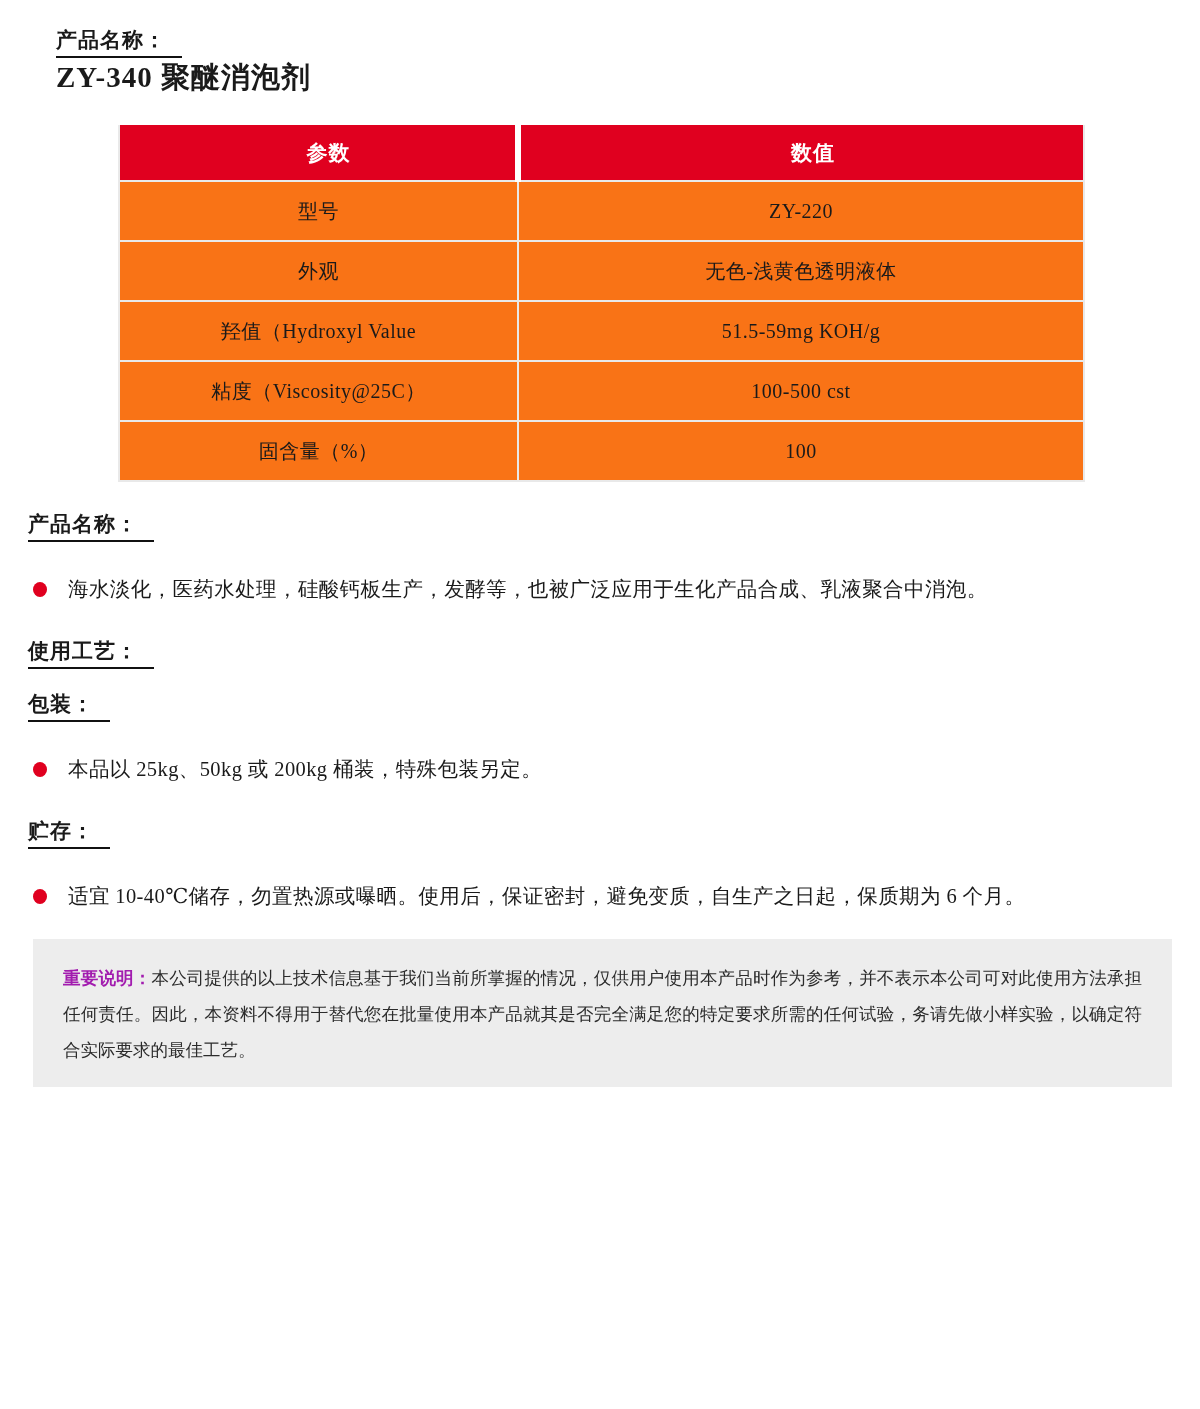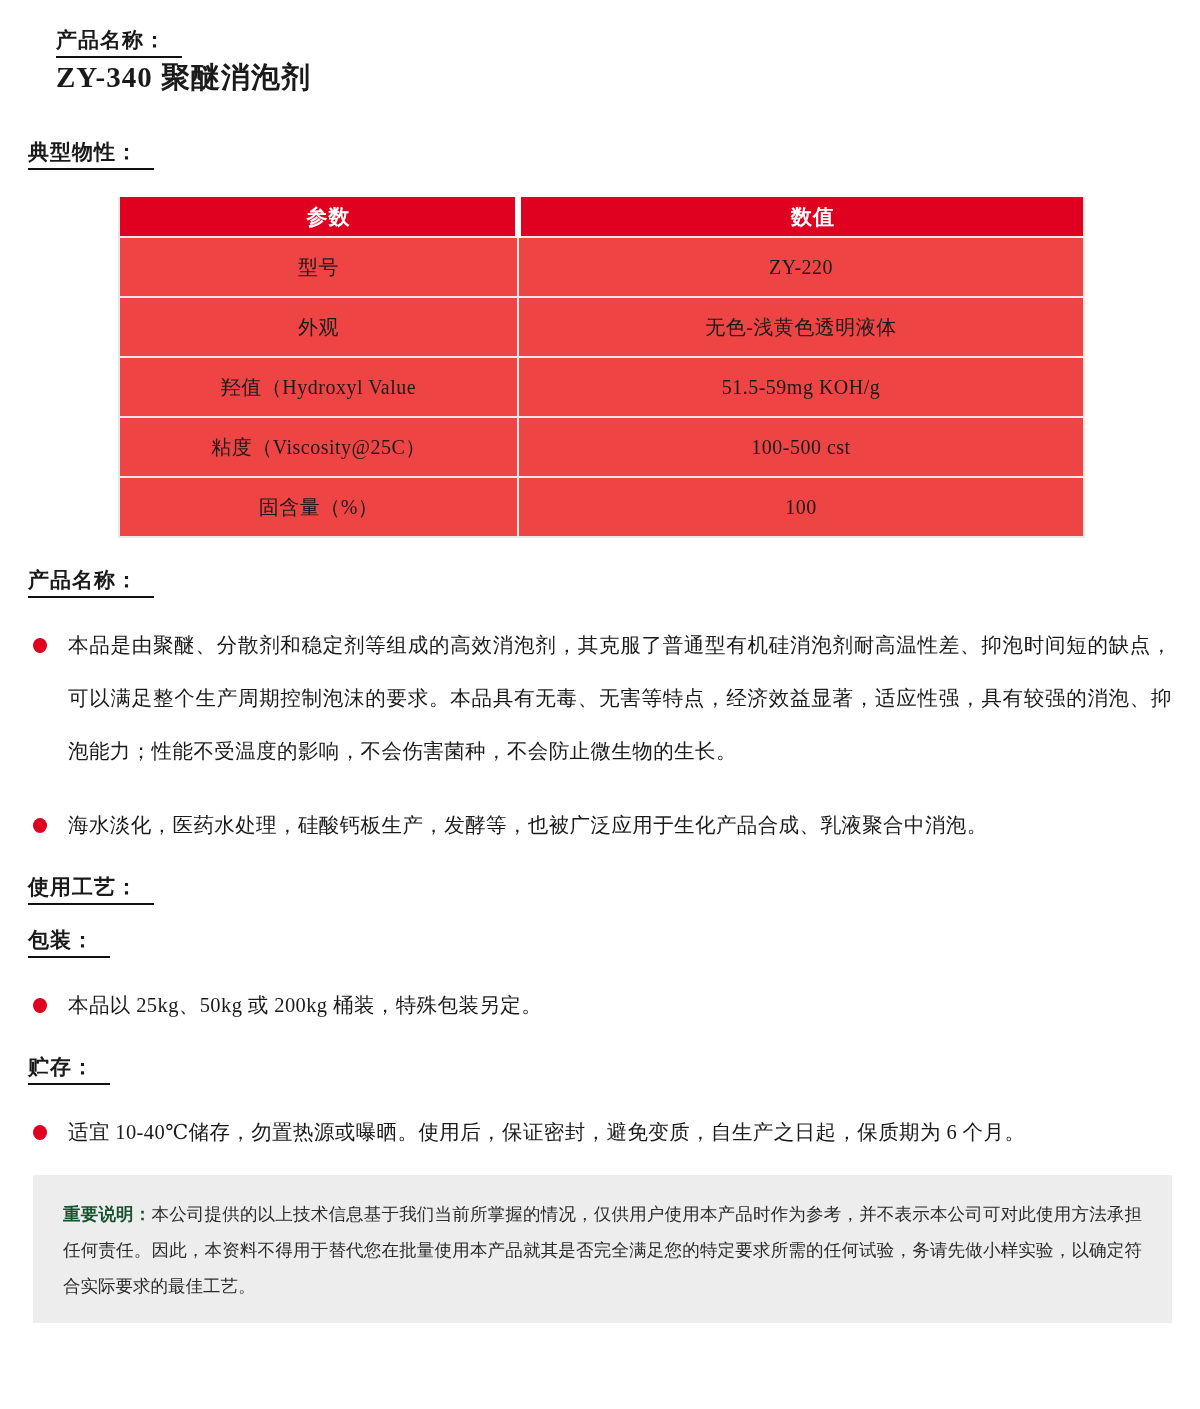--- a/index.html
+++ b/index.html
@@ -44,29 +44,29 @@
     width: 965px;
     border-collapse: collapse;
     table-layout: fixed;
   }
   table.props col.c1 { width: 399px; }
   table.props col.c2 { width: 566px; }
   table.props th {
     background: #e0001f;
     color: #ffffff;
     font-size: 21px; font-weight: bold;
-    height: 40px; text-align: center;
+    height: 56px; text-align: center;
     letter-spacing: 1px;
     padding-left: 22px;
   }
   table.props th + th { border-left: 6px solid #ffffff; }
   table.props td {
     border: 2px solid #e9e9e9;
     height: 60px; text-align: center;
-    font-size: 20px; background: #ef4444;
+    font-size: 20px; background: #f97316;
     letter-spacing: 0.5px;
   }
   table.props { border-left: 2px solid #e9e9e9; border-right: 2px solid #e9e9e9; }
 
   
   .bullet-item { display: flex; align-items: flex-start; margin-top: 21px; padding-left: 5px; }
   .dot {
     flex: 0 0 14px;
     width: 14px; height: 15px; border-radius: 50%;
     background: #e0001f;
@@ -88,35 +88,32 @@
     width: 1139px;
     background: #ededed;
     padding: 21px 30px 19px 30px;
   }
   .notice p {
     font-size: 17.5px;
     line-height: 36px;
     color: #2b2b2b;
     text-align: justify;
   }
-  .notice .notice-label { font-weight: bold; color: #14532d; }
+  .notice .notice-label { font-weight: bold; color: #a21caf; }
 </style>
 </head>
 <body>
 
 <div class="page">
 
   <div class="title-row">
     <span class="h-label">产品名称：</span>
     <span class="doc-title">ZY-340 聚醚消泡剂</span>
   </div>
 
-  <div>
-    <span class="sec-heading mt-props">典型物性：</span>
-  </div>
 
   <table class="props">
     <colgroup>
         <col class="c1">
         <col class="c2">
       </colgroup>
     <thead>
       <tr>
         <th>参数</th>
         <th>数值</th>
@@ -142,24 +139,20 @@
       <tr>
         <td>固含量（%）</td>
         <td>100</td>
       </tr>
     </tbody>
   </table>
 
   <div>
     <span class="sec-heading mt-sec1">产品名称：</span>
   </div>
-  <div class="bullet-item">
-    <span class="dot"></span>
-    <p class="bullet-text">本品是由聚醚、分散剂和稳定剂等组成的高效消泡剂，其克服了普通型有机硅消泡剂耐高温性差、抑泡时间短的缺点，可以满足整个生产周期控制泡沫的要求。本品具有无毒、无害等特点，经济效益显著，适应性强，具有较强的消泡、抑泡能力；性能不受温度的影响，不会伤害菌种，不会防止微生物的生长。</p>
-  </div>
 
   <div class="bullet-item">
     <span class="dot"></span>
     <p class="bullet-text single">海水淡化，医药水处理，硅酸钙板生产，发酵等，也被广泛应用于生化产品合成、乳液聚合中消泡。</p>
   </div>
 
   <div>
     <span class="sec-heading mt-sec">使用工艺：</span>
   </div>
 

